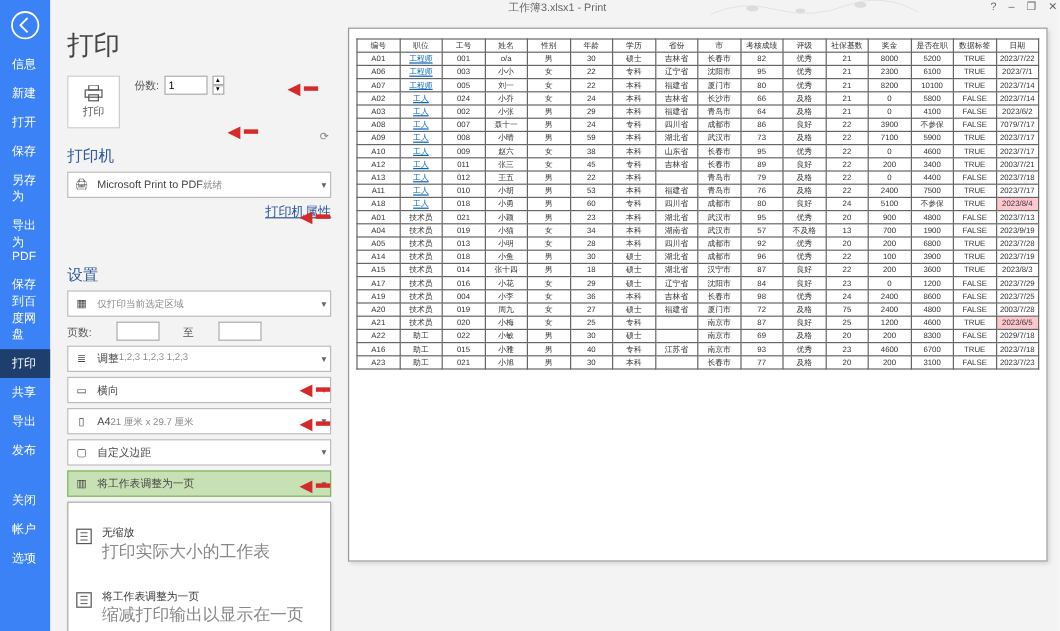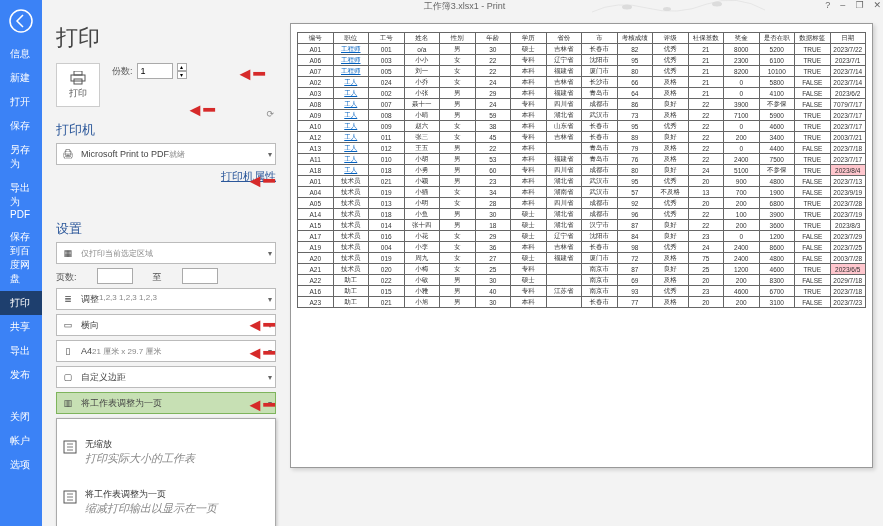--- a/index.html
+++ b/index.html
@@ -39,21 +39,21 @@
 .dropdown .sub { font-size: 8px; color: #888; }
 .dropdown .chev { position: absolute; right: 3px; top: 50%; transform: translateY(-50%); font-size: 8px; color: #666; }
 .dropdown.sel { background: #c7e0b4; border-color: #7eb45c; }
 .num-input { width: 36px; height: 16px; border: 1px solid #aaa; font-size: 9px; }
 
 .option-popup { background: #fff; border: 1px solid #aaa; box-shadow: 1px 1px 3px rgba(0,0,0,0.2); }
 .option-item { display: flex; align-items: flex-start; gap: 6px; padding: 3px 4px; font-size: 9px; color: #444; margin-top: 16px; }
 .option-item .icon-box { width: 18px; height: 18px; display: flex; align-items: center; justify-content: center; }
 .option-item .icon-box svg { stroke: #555; fill: none; }
 .option-item .opt-title { color: #333; }
-.option-item .opt-sub { font-size: 11px; color: #888; font-style: italic; }
+.option-item .opt-sub { font-size: 14px; color: #888; }
 
 .printer-link { text-align: right; font-size: 11px; color: #2b579a; text-decoration: underline; cursor: pointer; }
 
 
 .preview-wrap { flex: 1; display: flex; align-items: flex-start; justify-content: center; }
 .preview { width: 583px; height: 445px; background: #fff; border: 1px solid #999; box-shadow: 2px 2px 4px rgba(0,0,0,0.15); padding: 8px 6px; }
 .preview-title { text-align: center; font-size: 9px; margin-bottom: 2px; color: #333; }
 table { border-collapse: collapse; width: 100%; table-layout: fixed; }
 th, td { border: 1px solid #666; font-size: 6.5px; text-align: center; padding: 0.5px 0.5px; color: #333; overflow: hidden; white-space: nowrap; }
 th { font-weight: normal; }

